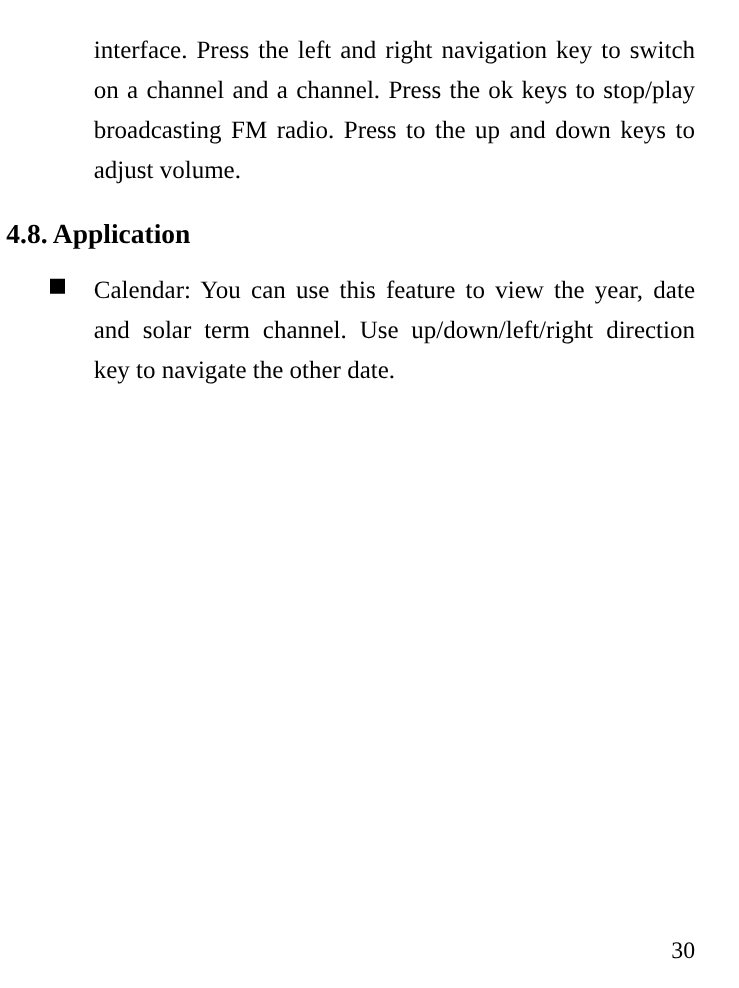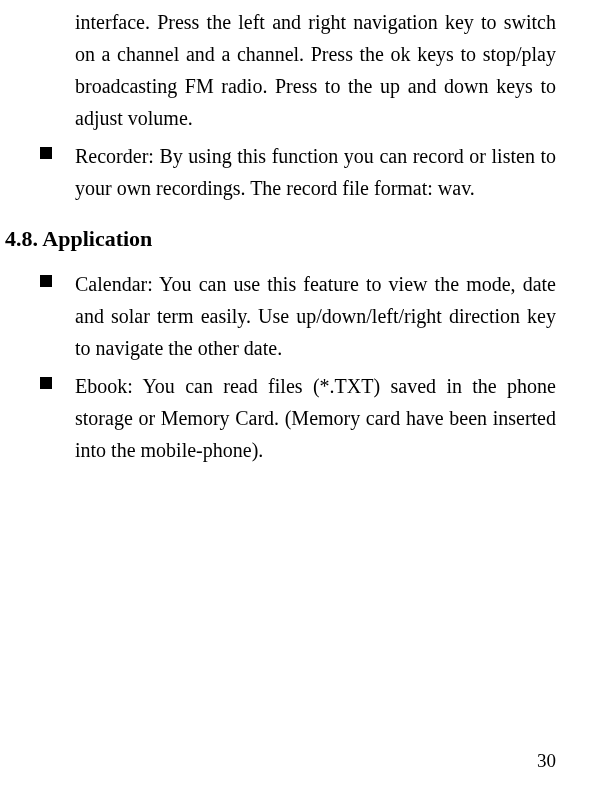--- a/index.html
+++ b/index.html
@@ -5,21 +5,21 @@
     * { margin: 0; padding: 0; box-sizing: border-box; }
     body {
       width: 591px;
       height: 790px;
       background: #fff;
       font-family: "Times New Roman", Times, serif;
       color: #000;
       position: relative;
       padding: 0 35px 0 40px;
     }
-    .content { padding-top: 6px; }
+    .content { padding-top: 24px; }
     .bullet-item {
       position: relative;
       padding-left: 0;
       margin-bottom: 6px;
       display: flex;
       align-items: flex-start;
     }
     .bullet {
       position: absolute;
       left: -35px;
@@ -60,37 +60,29 @@
     .list-block { margin-left: 35px; }
   </style>
 </head>
 <body>
 
 <div class="content">
 
   <div class="list-block">
     <p class="continued">interface. Press the left and right navigation key to switch on a channel and a channel. Press the ok keys to stop/play broadcasting FM radio. Press to the up and down keys to adjust volume.</p>
 
-    <div class="bullet-item">
-      <span class="bullet"></span>
-      <p class="bullet-text">Recorder: By using this function you can record or listen to your own recordings. The record file format: wav.</p>
-    </div>
   </div>
 
   <h2 class="section-heading">
     <span class="section-number">4.8.</span>
     <span class="section-title">Application</span>
   </h2>
 
   <div class="list-block">
     <div class="bullet-item">
       <span class="bullet"></span>
-      <p class="bullet-text">Calendar: You can use this feature to view the mode, date and solar term easily. Use up/down/left/right direction key to navigate the other date.</p>
-    </div>
-    <div class="bullet-item">
-      <span class="bullet"></span>
-      <p class="bullet-text">Ebook: You can read files (*.TXT) saved in the phone storage or Memory Card. (Memory card have been inserted into the mobile-phone).</p>
+      <p class="bullet-text">Calendar: You can use this feature to view the year, date and solar term channel. Use up/down/left/right direction key to navigate the other date.</p>
     </div>
   </div>
 
 </div>
 
 <div class="page-num">30</div>
 
 </body></html>

